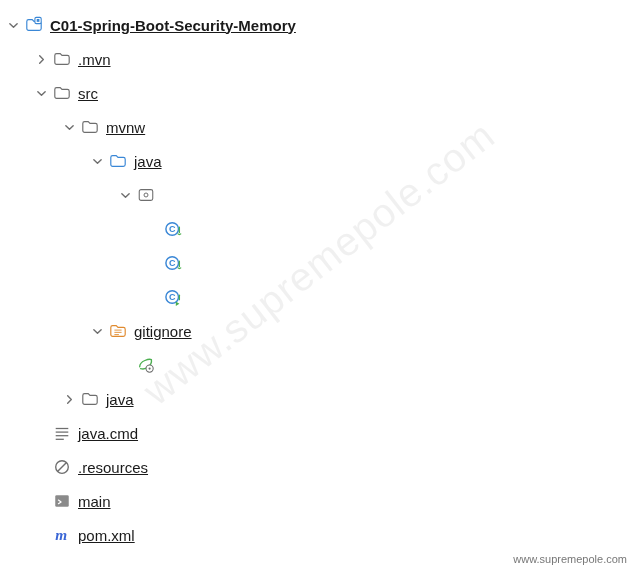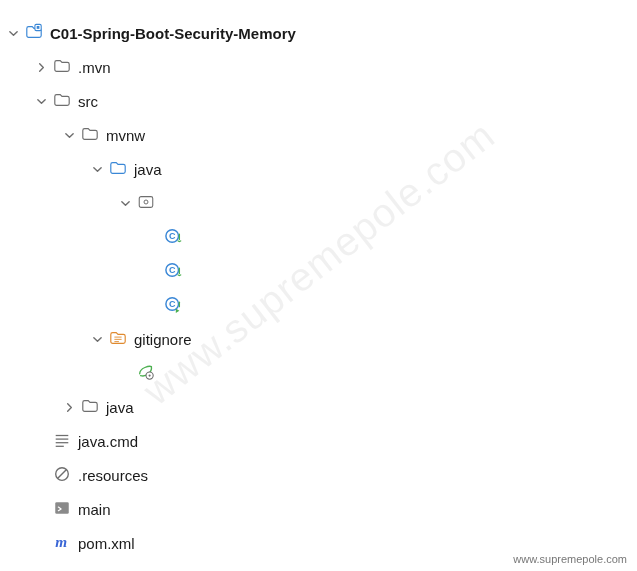--- a/index.html
+++ b/index.html
@@ -10,24 +10,25 @@
       font-size: 15px;
       color: #1a1a1a;
       background: #fff;
       width: 637px;
       height: 571px;
       position: relative;
       overflow: hidden;
     }
     .tree-row {
       display: flex;
-      align-items: flex-end;
+      align-items: center;
       height: 34px;
       white-space: nowrap;
       cursor: pointer;
+      text-decoration: underline;
     }
     .indent { display: inline-block; }
     .chev {
       width: 18px;
       height: 18px;
       display: inline-flex;
       align-items: center;
       justify-content: center;
       flex-shrink: 0;
       margin-right: 2px;

